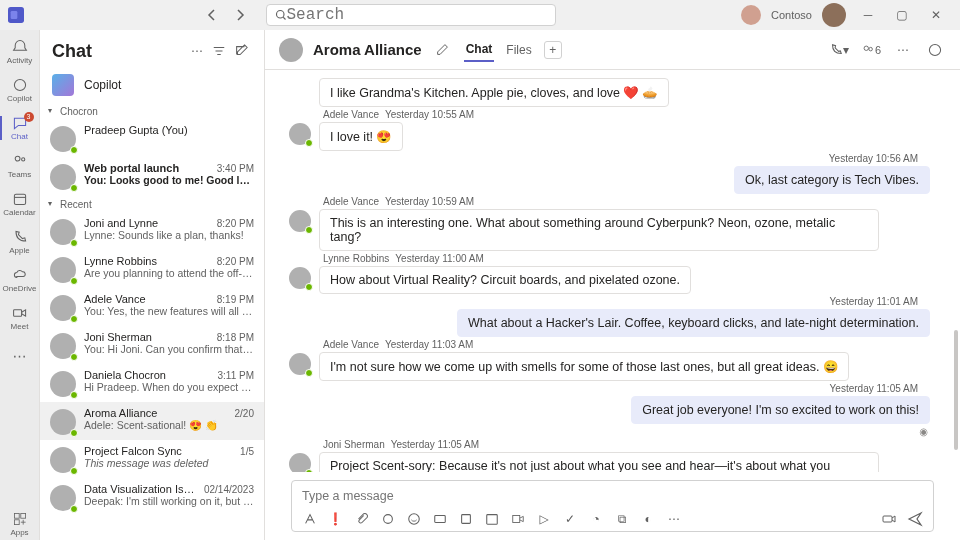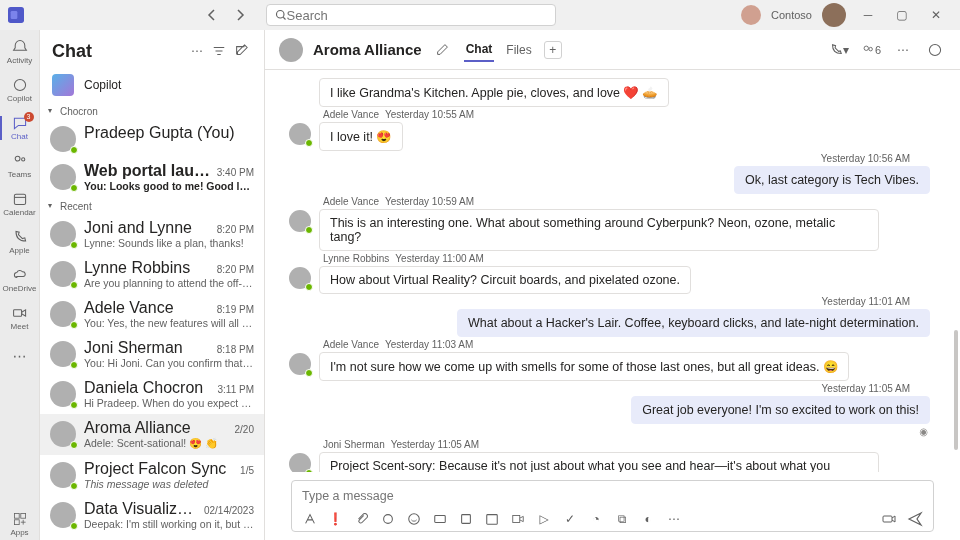--- a/index.html
+++ b/index.html
@@ -2,21 +2,21 @@
 <html><head>
 <meta charset="utf-8">
 <style>
   * { box-sizing: border-box; margin: 0; padding: 0; font-family: 'Segoe UI', Arial, sans-serif; }
   body { width: 960px; height: 540px; background: #f5f5f5; overflow: hidden; font-size: 12px; color: #252423; }
   .titlebar { height: 30px; display: flex; align-items: center; padding: 0 8px; background: #f0f0f0; }
   .titlebar .logo { width: 16px; height: 16px; }
   .titlebar .nav { margin-left: auto; display: flex; align-items: center; gap: 8px; }
   .titlebar .navbtn { width: 20px; height: 20px; display:flex; align-items:center; justify-content:center; color:#616161; cursor:pointer; }
   .titlebar .search { display:flex; align-items:center; width: 290px; height:22px; background:#fff; border:1px solid #d1d1d1; border-radius:4px; padding:0 8px; margin:0 8px; color:#616161; }
-  .titlebar .search input { border:none; outline:none; flex:1; font-size:13px; background:transparent; }
+  .titlebar .search input { border:none; outline:none; flex:1; font-size:16px; background:transparent;font-family:Liberation Mono, monospace; }
   .titlebar .right { margin-left:auto; display:flex; align-items:center; gap:10px; padding-right:4px;}
   .titlebar .winbtn { width:24px; height:24px; display:flex; align-items:center; justify-content:center; color:#616161; cursor:pointer; }
   .avatar { width:18px; height:18px; border-radius:50%; background:#888; display:inline-block; }
   .avatar.lg { width:24px; height:24px; }
   .avatar.md { width:20px; height:20px; }
   .main { display:flex; height:510px; }
   .rail { width:40px; background:#ebebeb; border-right:1px solid #e1dfdd; display:flex; flex-direction:column; align-items:center; padding-top:6px; gap:6px; }
   .rail-item { width:40px; height:32px; display:flex; flex-direction:column; align-items:center; justify-content:center; color:#616161; cursor:pointer; font-size:8px; gap:1px; position:relative;}
   .rail-item.active { color:#5b5fc7; }
   .rail-item.active::before { content:''; position:absolute; left:0; top:4px; bottom:4px; width:2px; background:#5b5fc7; }
@@ -28,21 +28,21 @@
   .chatlist-header .hbtn { width:22px; height:22px; display:flex; align-items:center; justify-content:center; color:#616161; cursor:pointer; }
   .copilot-row { display:flex; align-items:center; gap:10px; padding:6px 12px; cursor:pointer; }
   .copilot-icon { width:22px; height:22px; border-radius:4px; background:linear-gradient(135deg,#59b0e8,#a377d8); }
   .section-label { font-size:10px; color:#616161; padding:4px 12px 2px 20px; cursor:pointer; position:relative;}
   .section-label::before{ content:'▾'; position:absolute; left:8px; font-size:8px; top:4px;}
   .chat-item { display:flex; padding:5px 10px; gap:8px; cursor:pointer; align-items:flex-start; }
   .chat-item.selected { background:#f0f0f0; }
   .chat-item .av { width:26px; height:26px; border-radius:50%; background:#b0b0b0; flex-shrink:0; margin-top:2px; position:relative;}
   .chat-item .body { flex:1; min-width:0; }
   .chat-item .row1 { display:flex; justify-content:space-between; align-items:baseline; }
-  .chat-item .name { font-size:16px; font-weight:400; white-space:nowrap; overflow:hidden; text-overflow:ellipsis; }
+  .chat-item .name { font-size:11px; font-weight:400; white-space:nowrap; overflow:hidden; text-overflow:ellipsis; }
   .chat-item.unread .name { font-weight:700; }
   .chat-item .time { font-size:10px; color:#616161; flex-shrink:0; margin-left:4px;}
   .chat-item .preview { font-size:10.5px; color:#616161; white-space:nowrap; overflow:hidden; text-overflow:ellipsis; }
   .chat-item.unread .preview { color:#252423; font-weight:600;}
   .chat-item .preview.italic { font-style:italic; }
   .conv { flex:1; display:flex; flex-direction:column; background:#fff; position:relative;}
   .conv-header { height:40px; border-bottom:1px solid #e1dfdd; display:flex; align-items:center; padding:0 14px; gap:10px; }
   .conv-header .av { width:24px; height:24px; border-radius:50%; background:#aaa; }
   .conv-header h2 { font-size:15px; font-weight:700; }
   .conv-header .tab { font-size:12px; padding:4px 2px; cursor:pointer; color:#616161; }
@@ -53,21 +53,21 @@
   .msg { display:flex; gap:8px; margin-bottom:2px; align-items:flex-start;}
   .msg .mav { width:22px; height:22px; border-radius:50%; background:#b0b0b0; flex-shrink:0; margin-top:14px; position:relative;}
   .msg .mav .presence, .chat-item .av .presence { position:absolute; right:-2px; bottom:-2px; width:8px; height:8px; border-radius:50%; background:#6bb700; border:1.5px solid #fff;}
   .msg .mcontent { flex:1; }
   .msg .meta { font-size:10px; color:#616161; margin-bottom:2px; margin-left:4px;}
   .msg .meta .sender { margin-right:6px; }
   .bubble { display:inline-block; background:#fff; border:1px solid #e1dfdd; border-radius:4px; padding:6px 10px; font-size:12.5px; max-width:560px; }
   .msg.continued .mav { visibility:hidden; margin-top:0;}
   .msg.continued { margin-top:2px; }
   .msg-right { display:flex; flex-direction:column; align-items:flex-end; margin:2px 0 2px 0;}
-  .msg-right .meta { font-size:10px; color:#616161; margin-bottom:2px; margin-right:20px;}
+  .msg-right .meta { font-size:10px; color:#616161; margin-bottom:2px; margin-right:12px;}
   .msg-right .bubble { background:#e8ebfa; border-color:#e8ebfa; }
   .msg-right .receipt { font-size:10px; color:#8a8886; margin-top:2px; margin-right:2px;}
   .composer-wrap { padding:8px 26px 8px 26px; }
   .composer { border:1px solid #d1d1d1; border-radius:4px; padding:8px 10px 4px; background:#fff;}
   .composer input { width:100%; border:none; outline:none; font-size:12.5px; background:transparent; }
   .composer-toolbar { display:flex; align-items:center; gap:10px; margin-top:8px; color:#616161; }
   .composer-toolbar .cicon { width:16px; height:16px; display:flex; align-items:center; justify-content:center; cursor:pointer; }
   .composer-toolbar .spacer { flex:1; }
   .scrollbar-fake { position:absolute; right:2px; top:60px; width:4px; height:400px; }
   .scrollbar-fake .thumb { position:absolute; right:0; top:240px; width:4px; height:120px; background:#c8c6c4; border-radius:2px;}

